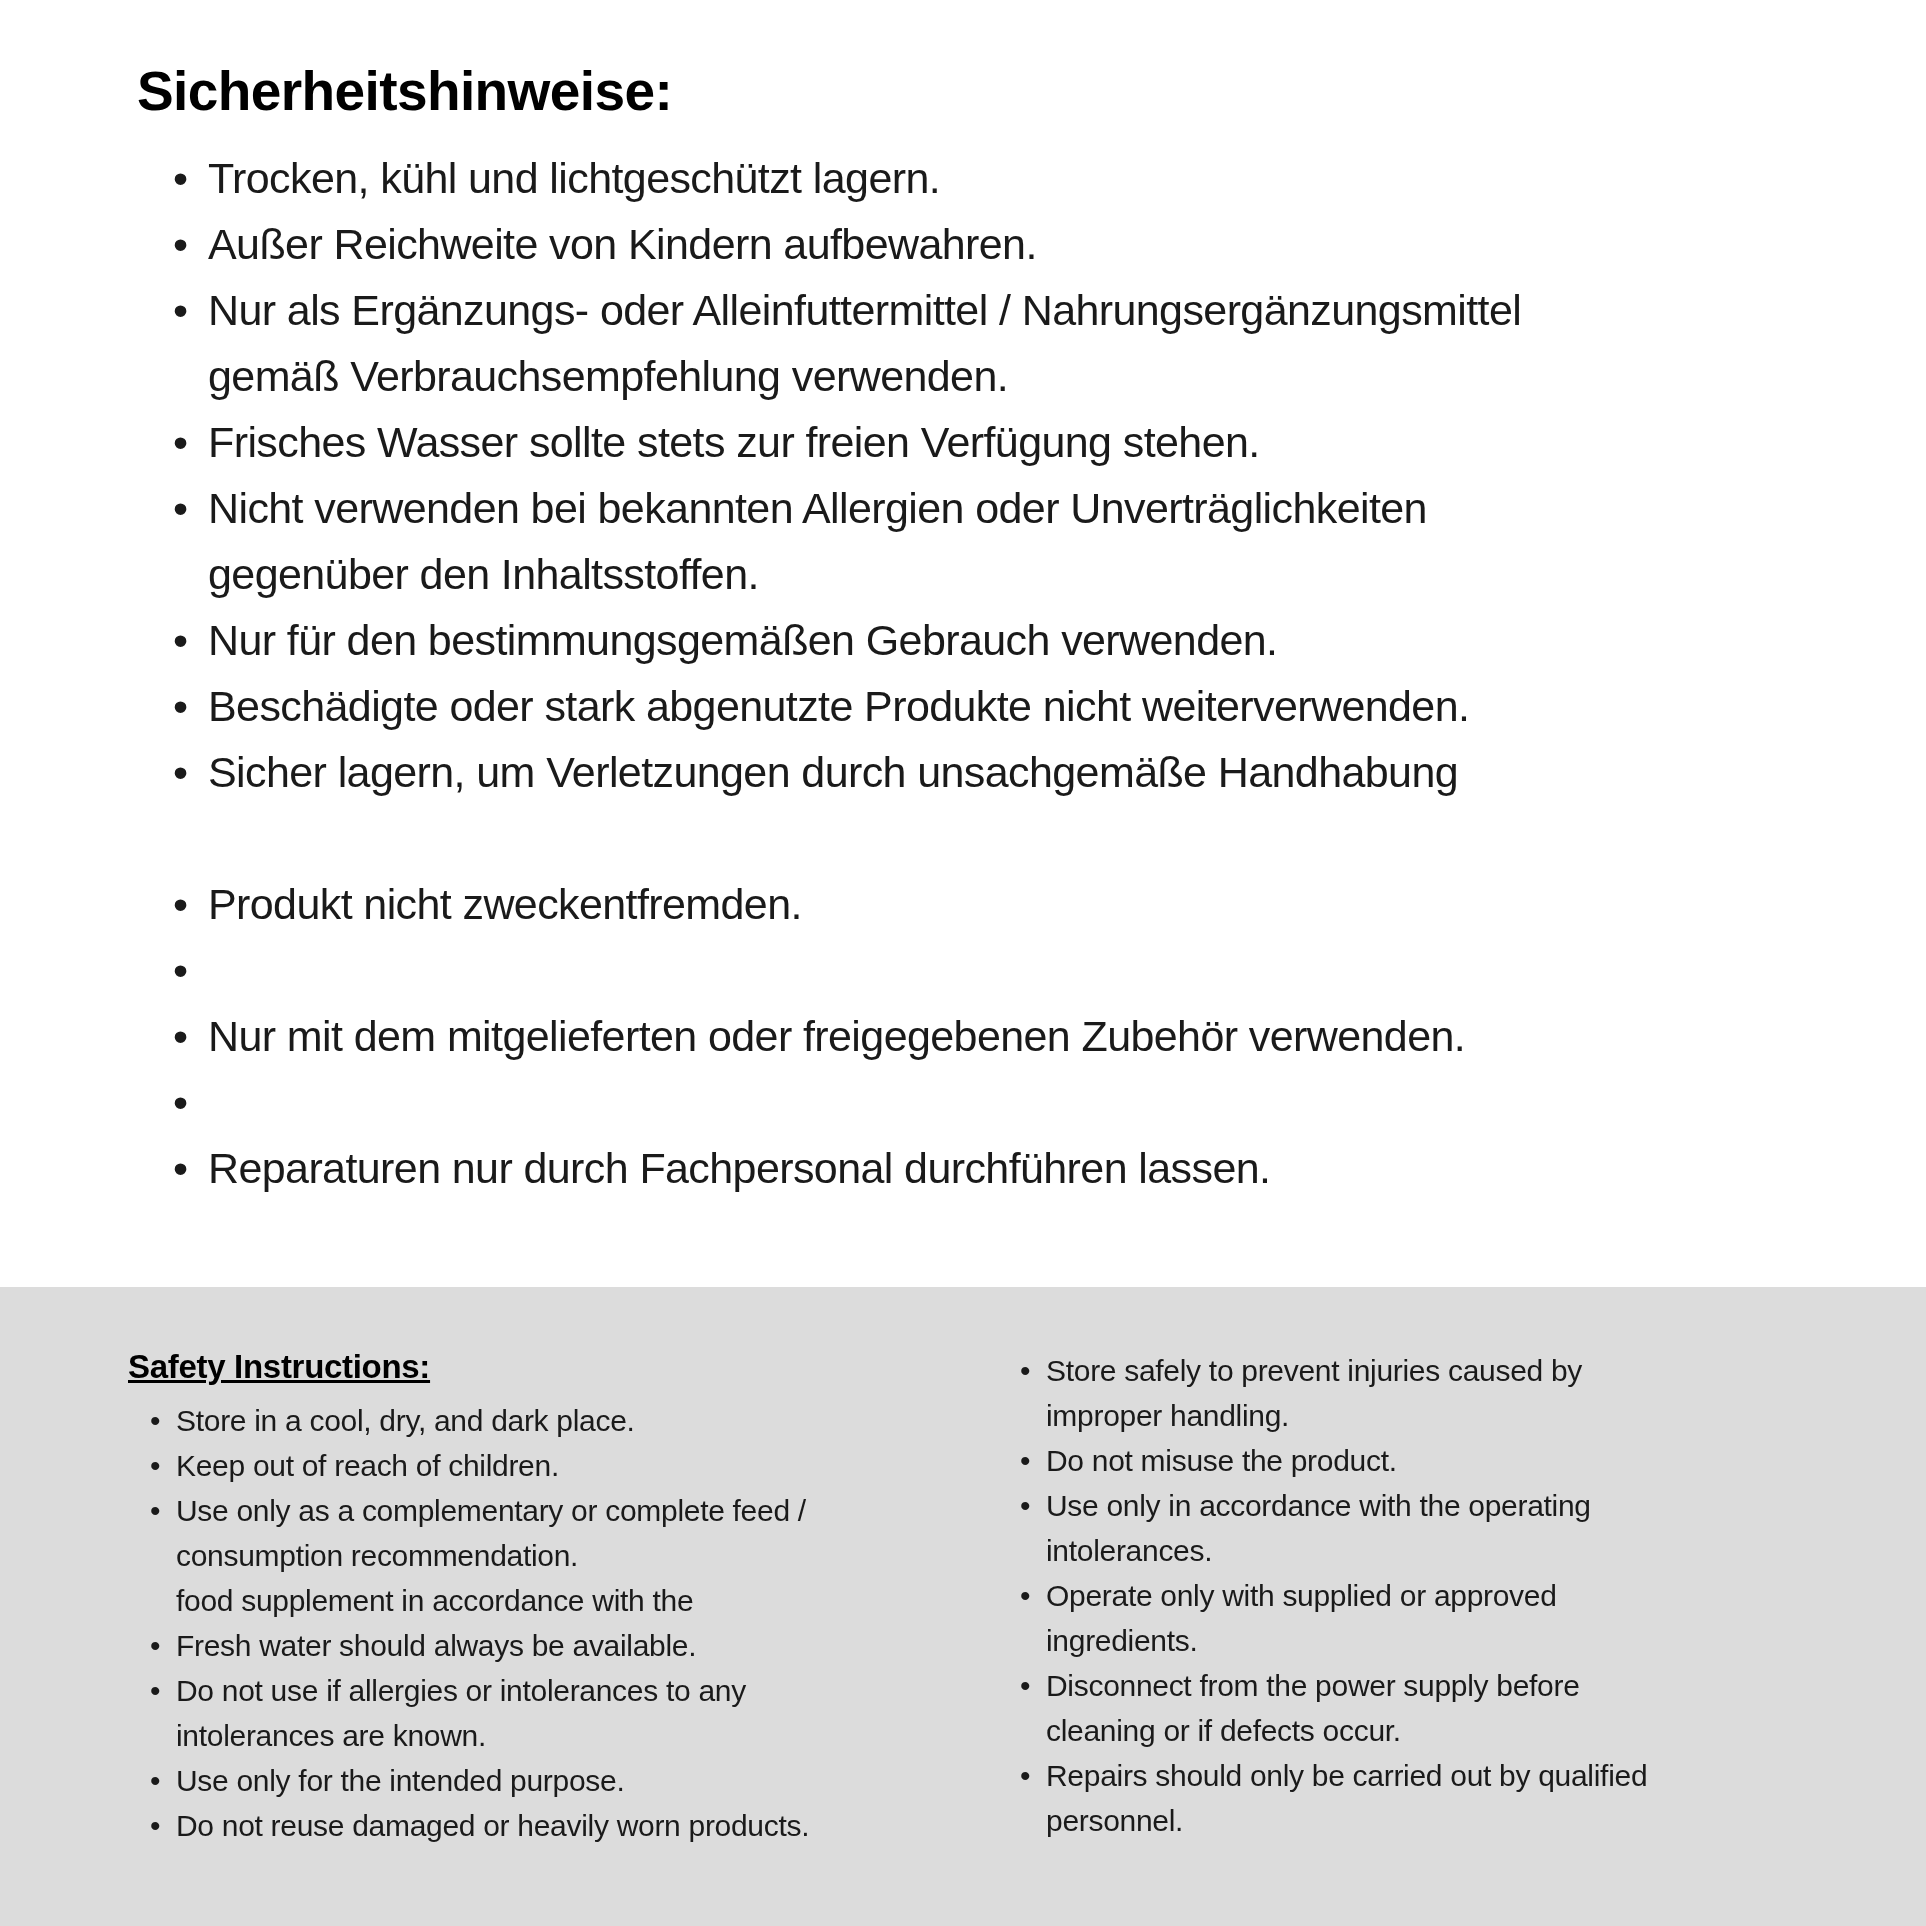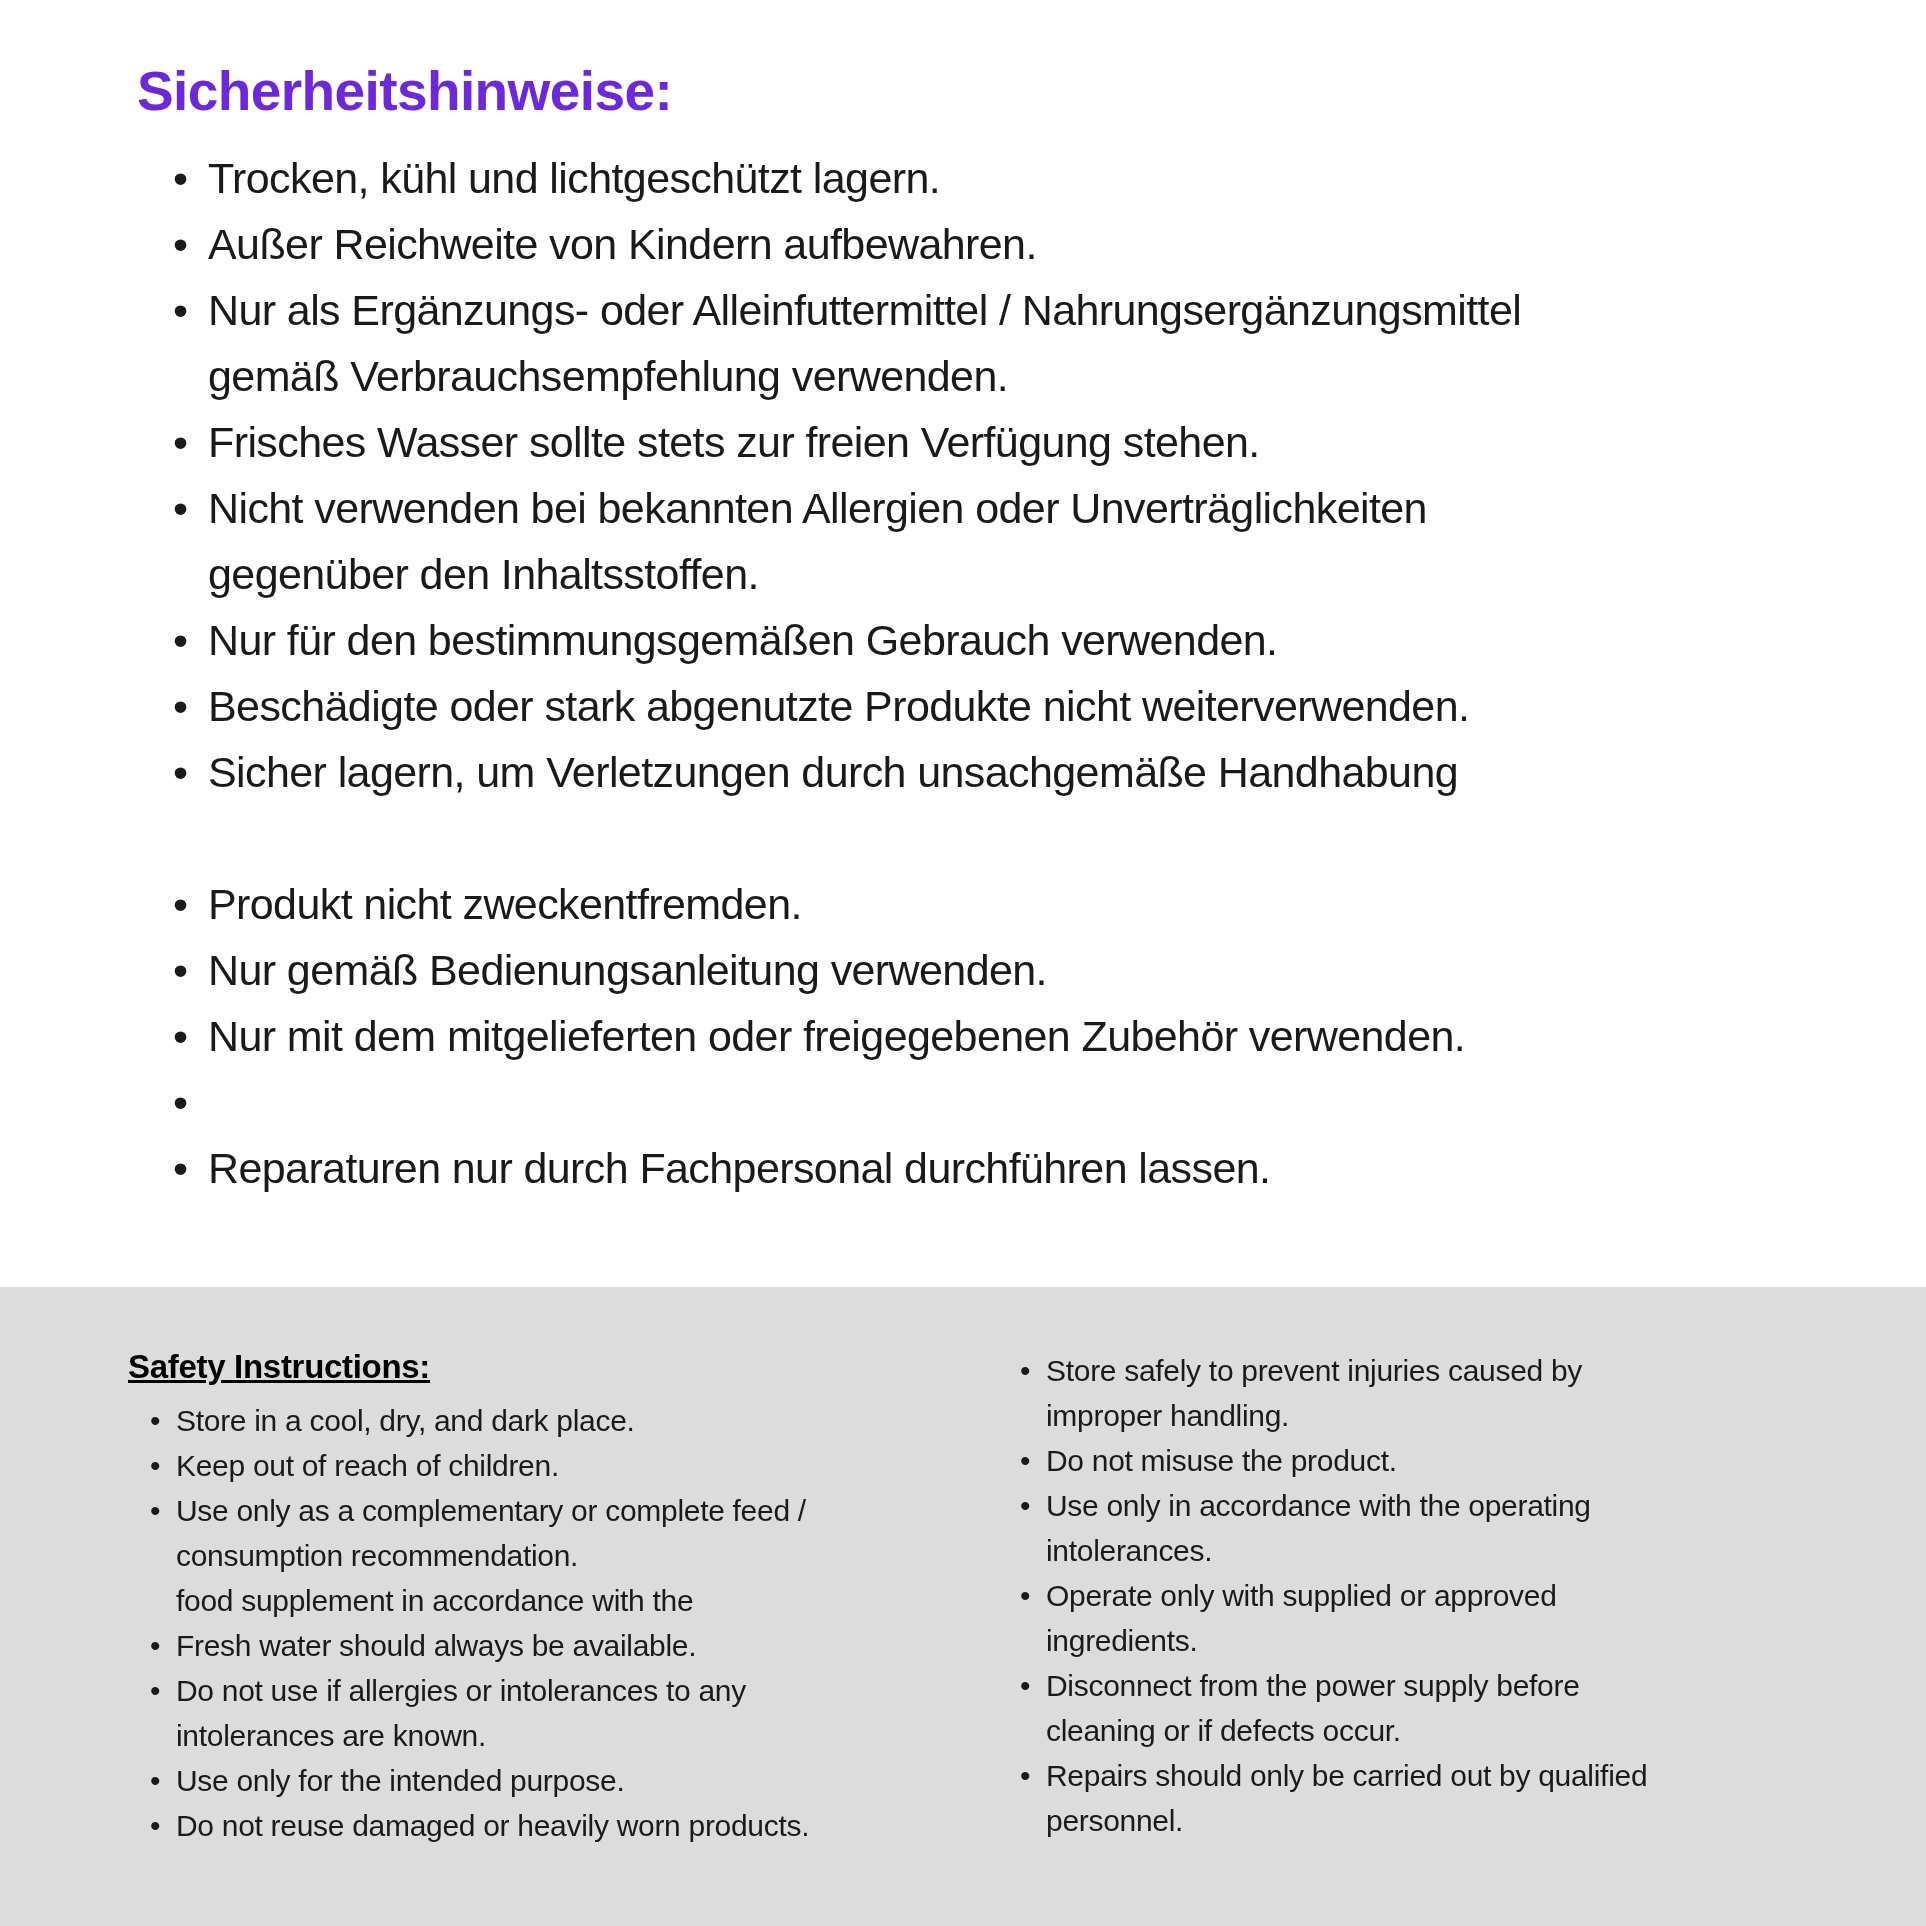--- a/index.html
+++ b/index.html
@@ -79,21 +79,21 @@
     flex: 0 0 26px;
     width: 26px;
   }
   .en-left  { left: 150px;  top: 1398px; }
   .en-right { left: 1020px; top: 1348px; }
 </style>
 </head>
 <body style="background: rgb(255, 255, 255); color: rgb(26, 26, 26);">
 
 <div>
-  <div class="de-title" style="color: #6d28d9;">Sicherheitshinweise:</div>
+  <div class="de-title" style="color: #000000;">Sicherheitshinweise:</div>
 
   <div class="de-list">
     <div class="ln">
         <span class="dot">•</span>
         <span>Trocken, kühl und lichtgeschützt lagern.</span>
       </div>
     <div class="ln">
         <span class="dot">•</span>
         <span>Außer Reichweite von Kindern aufbewahren.</span>
       </div>
@@ -131,21 +131,20 @@
       </div>
     <div class="ln">
         <span class="dot"></span>
       </div>
     <div class="ln">
         <span class="dot">•</span>
         <span>Produkt nicht zweckentfremden.</span>
       </div>
     <div class="ln">
         <span class="dot">•</span>
-        <span>Nur gemäß Bedienungsanleitung verwenden.</span>
       </div>
     <div class="ln">
         <span class="dot">•</span>
         <span>Nur mit dem mitgelieferten oder freigegebenen Zubehör verwenden.</span>
       </div>
     <div class="ln">
         <span class="dot">•</span>
       </div>
     <div class="ln">
         <span class="dot">•</span>

